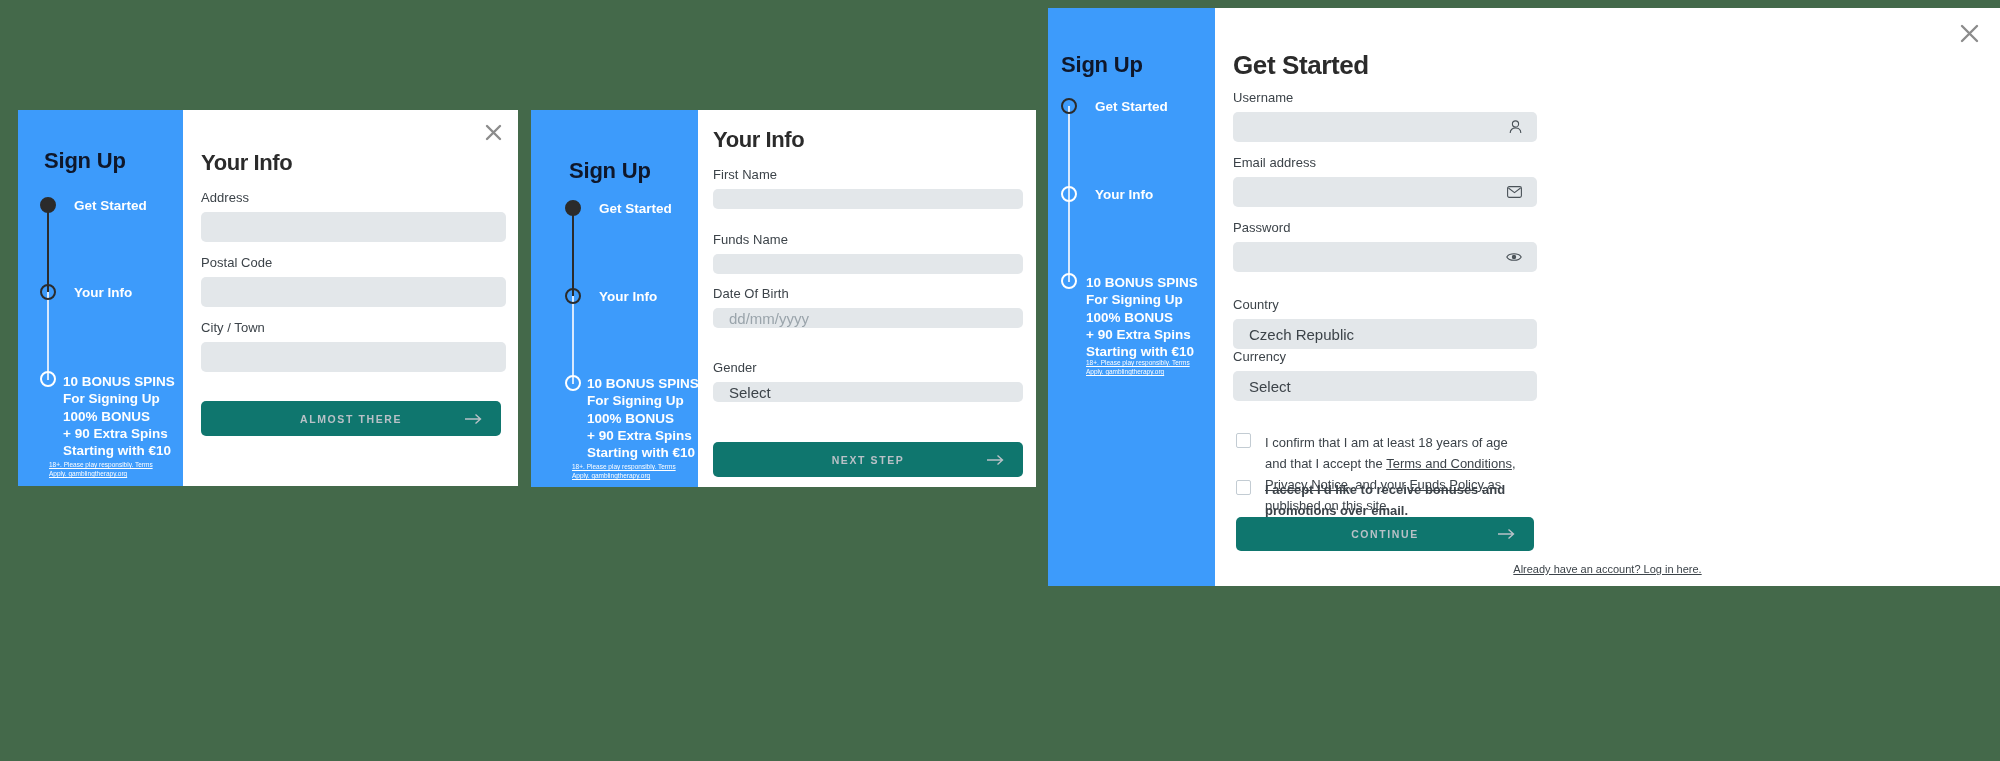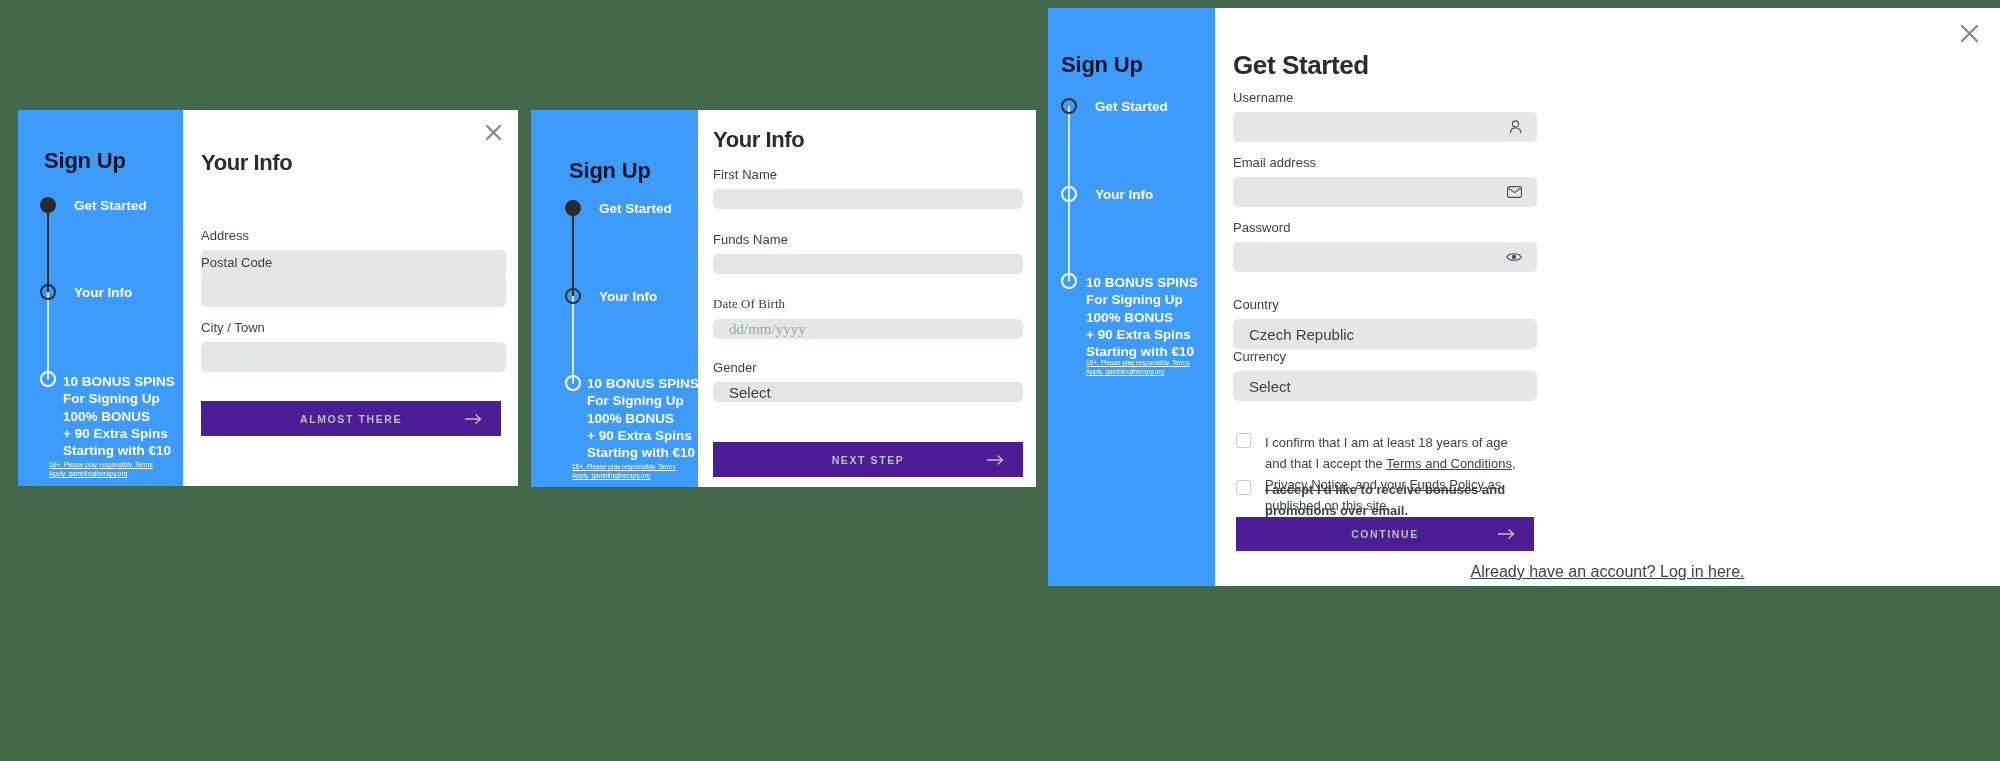--- a/index.html
+++ b/index.html
@@ -80,21 +80,21 @@
     display: flex; align-items: center; color: #4a5258;
   }
   .caret {
     position: absolute; right: 16px; top: 50%; transform: translateY(-50%);
     width: 0; height: 0; border-left: 5px solid transparent;
     border-right: 5px solid transparent; border-top: 6px solid #5a6view;
   }
   .caret { border-top-color: #5a6268; }
 
   .cta {
-    position: absolute; background: #4c1d95; border-radius: 0;
+    position: absolute; background: #0f766e; border-radius: 5px;
     display: flex; align-items: center; justify-content: center;
     color: #b9c1c7; letter-spacing: 1.6px; font-weight: bold;
     cursor: pointer;
   }
   .cta .arrow {
     position: absolute; right: 18px; top: 50%; transform: translateY(-50%);
     color: #b9c1c7; display: flex; align-items: center;
   }
 
   
@@ -102,21 +102,21 @@
   .cbox {
     width: 15px; height: 15px; border: 1px solid #c3ccd3; border-radius: 2px;
     background: #ffffff; flex: 0 0 auto; margin-top: 1px;
   }
   .consent-text {
     margin-left: 14px; color: #3c4349; font-size: 13px; line-height: 1.62;
   }
   .consent-text a { color: #3c4349; text-decoration: underline; }
   .login-link {
     position: absolute; width: 100%; text-align: center;
-    color: #3c4349; font-size: 16px; text-decoration: underline;
+    color: #3c4349; font-size: 11px; text-decoration: underline;
     cursor: pointer;
   }
 
   
   #modal1 { left: 18px; top: 110px; width: 500px; height: 376px; }
   #modal1 .side { width: 165px; }
   #modal1 .side-title { left: 26px; top: 38px; font-size: 22px; }
   #modal1 .steps { left: 22px; top: 87px; }
   #modal1 .step + .step { margin-top: 71px; }
   #modal1 .step-label { font-size: 13.5px; }
@@ -194,21 +194,21 @@
     </div>
 
     <div class="panel">
       <div class="close-btn">
         <svg width="17" height="17" viewBox="0 0 17 17">
           <path d="M2 2 L15 15 M15 2 L2 15" stroke="#8c8c8c" stroke-width="2.4" stroke-linecap="round"></path>
         </svg>
       </div>
       <div class="panel-title">Your Info</div>
 
-      <div class="field" style="top:80px;margin-top:38px;">
+      <div class="field" style="top:80px;">
         <label class="field-label">Address</label>
         <div class="input-box">
           <span class="val"></span>
         </div>
       </div>
       <div class="field" style="top:145px;">
         <label class="field-label">Postal Code</label>
         <div class="input-box">
           <span class="val"></span>
         </div>
@@ -267,21 +267,21 @@
         <div class="input-box">
           <span class="val"></span>
         </div>
       </div>
       <div class="field" style="top:122px;">
         <label class="field-label">Funds Name</label>
         <div class="input-box">
           <span class="val"></span>
         </div>
       </div>
-      <div class="field" style="top:186px;font-family:Liberation Serif, serif;">
+      <div class="field" style="top:176px;">
         <label class="field-label">Date Of Birth</label>
         <div class="input-box">
           <span class="ph">dd/mm/yyyy</span>
         </div>
       </div>
       <div class="field" style="top:250px;">
         <label class="field-label">Gender</label>
         <div class="input-box">
           <span class="val">Select</span>
           <span class="caret"></span>

